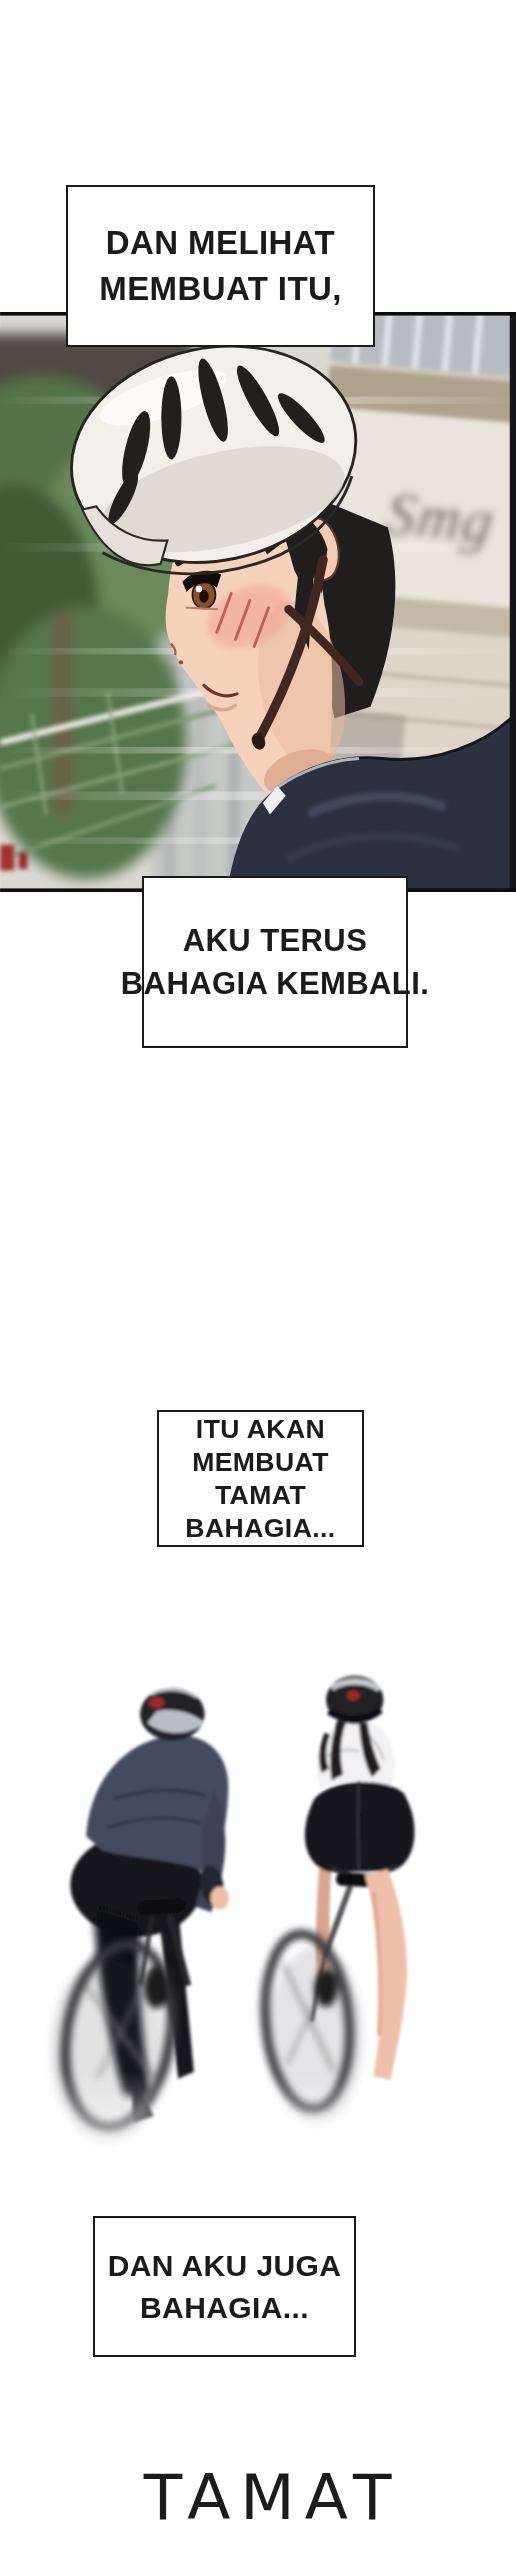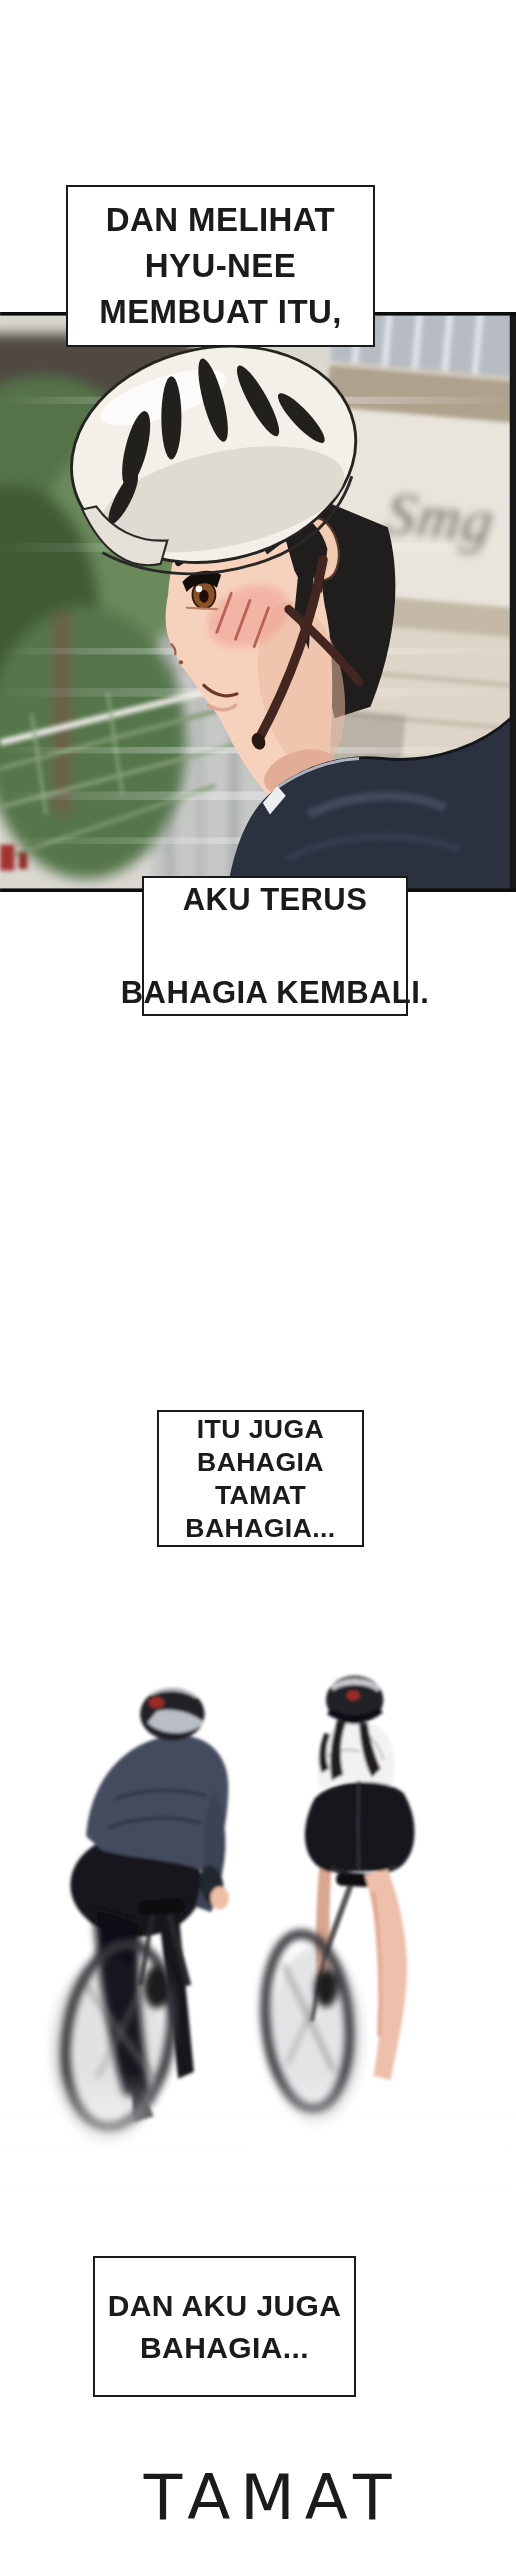--- a/index.html
+++ b/index.html
@@ -23,23 +23,23 @@
     display:flex; flex-direction:column;
     justify-content:center; align-items:center;
     text-align:center;
     color:var(--ink, #1b1b1b);
     font-weight:700;
     letter-spacing:0.4px;
     z-index:5;
   }
   .caption div { white-space:nowrap; }
   #caption-1 { left:66px;  top:185px;  width:309px; height:162px; border-width:2.9px; font-size:33px; line-height:46px; }
-  #caption-2 { left:142px; top:876px; width:266px; height:140px; font-size:31px; line-height:43px;justify-content:space-between; }
+  #caption-2 { left:142px; top:876px; width:266px; height:172px; font-size:31px; line-height:43px; }
   #caption-3 { left:157px; top:1410px; width:207px; height:137px; font-size:26.6px; line-height:33px; }
-  #caption-4 { left:93px; top:2216px; width:263px; height:141px; font-size:30px; line-height:42px;margin-top:40px; }
+  #caption-4 { left:93px; top:2216px; width:263px; height:141px; font-size:30px; line-height:42px; }
 
   .tamat {
     position:absolute; left:0; top:2461px; width:517px;
     text-align:center;
     font-family:"DejaVu Sans", sans-serif;
     font-weight:400;
     font-size:63px;
     letter-spacing:10px;
     color:var(--ink, #141414);
     z-index:5;
@@ -299,32 +299,31 @@
       <line x1="400" y1="580" x2="458" y2="450" stroke="#7b7b7e" stroke-width="3"></line>
       <ellipse cx="454" cy="474" rx="16" ry="26" fill="#1a1a1e"></ellipse>
     </g>
 
     <rect x="0" y="0" width="720" height="55" fill="url(#fadeT)"></rect>
     <rect x="0" y="590" width="720" height="180" fill="url(#fadeB)"></rect>
   </svg>
 
   <div id="caption-1" class="caption">
     <div>DAN MELIHAT</div>
-    <div>HYU-NEE</div>
     <div>MEMBUAT ITU,</div>
   </div>
 
   <div id="caption-2" class="caption">
     <div>AKU TERUS</div>
     <div>BAHAGIA KEMBALI.</div>
   </div>
 
   <div id="caption-3" class="caption">
-    <div>ITU JUGA</div>
-    <div>BAHAGIA</div>
+    <div>ITU AKAN</div>
+    <div>MEMBUAT</div>
     <div>TAMAT</div>
     <div>BAHAGIA...</div>
   </div>
 
   <div id="caption-4" class="caption">
     <div>DAN AKU JUGA</div>
     <div>BAHAGIA...</div>
   </div>
 
   <div class="tamat">TAMAT</div>

